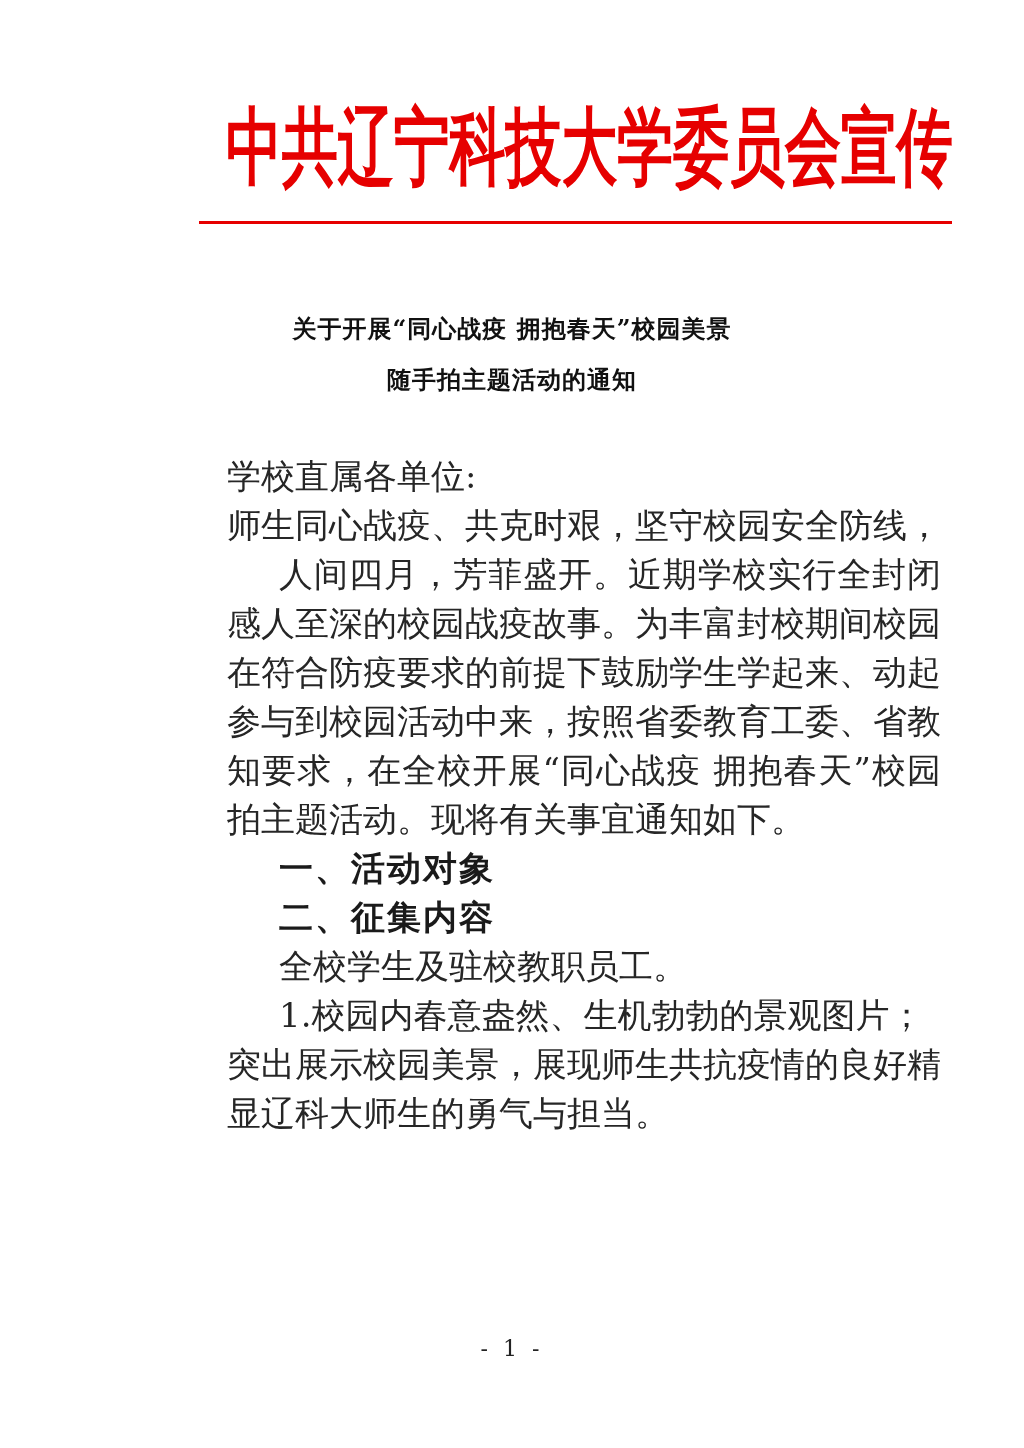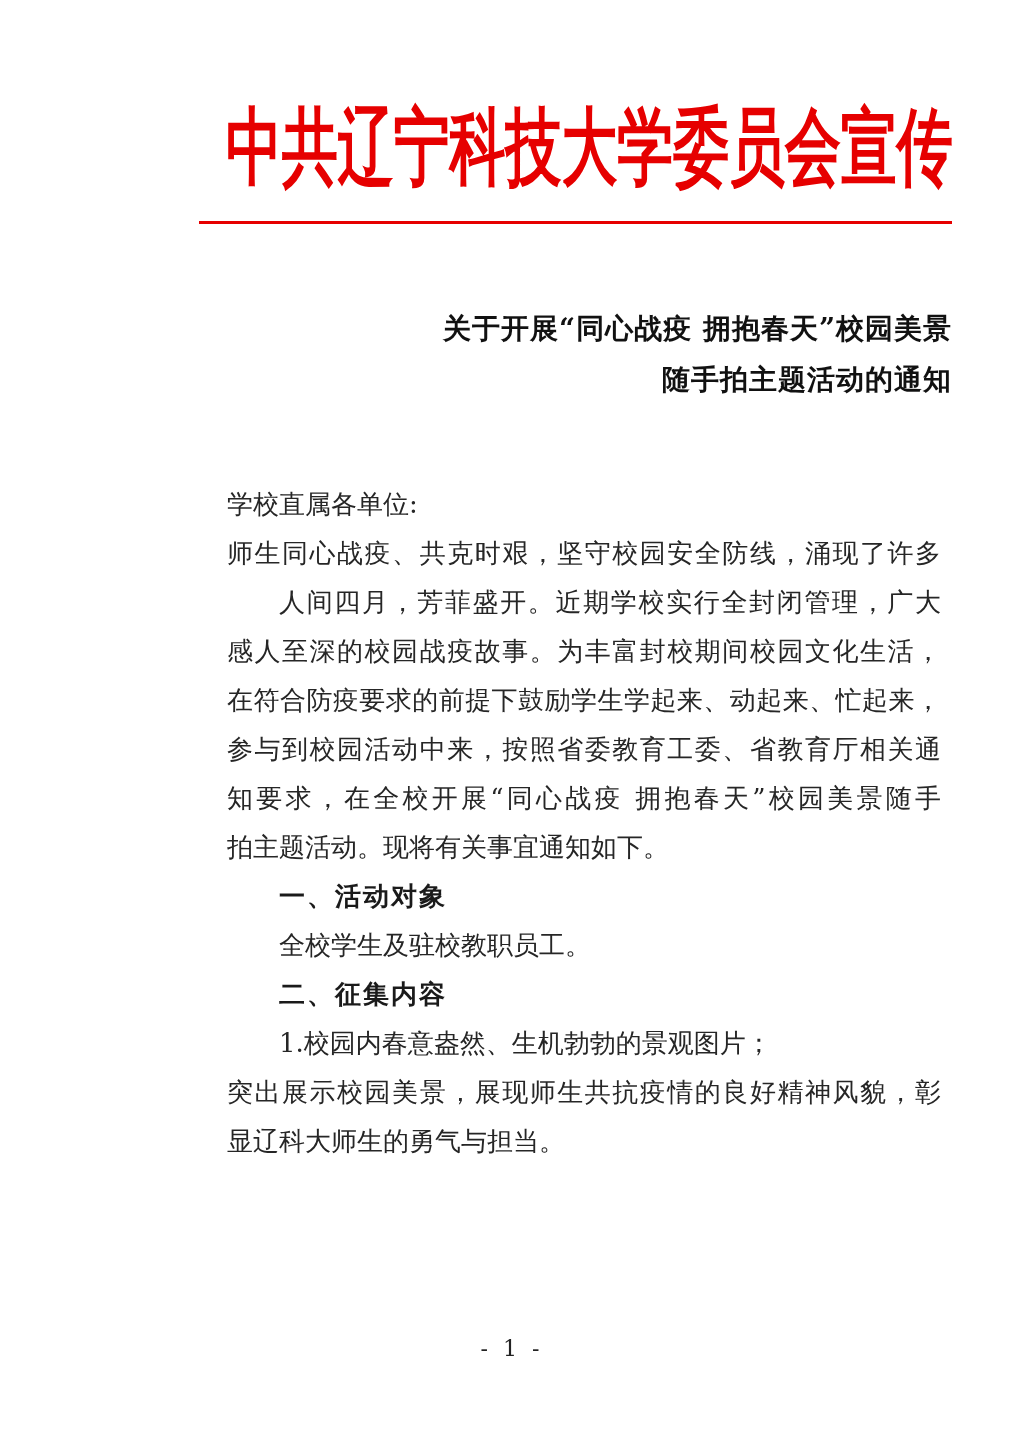--- a/index.html
+++ b/index.html
@@ -39,35 +39,35 @@
     width: 770px;
     height: 3px;
     background: #e60000;
   }
   
   .doc-title {
     position: absolute;
     top: 303px;
     left: 0;
     width: 100%;
-    text-align: right;
+    text-align: center;
     font-family: "DejaVu Serif", serif;
     font-weight: bold;
-    font-size: 28px;
+    font-size: 24px;
     line-height: 51px;
     color: #111111;
     letter-spacing: 1px;
   }
   
   .body-text {
     position: absolute;
-    top: 480px;
+    top: 452px;
     left: 155px;
     width: 714px;
-    font-size: 26px;
+    font-size: 34px;
     line-height: 49px;
     color: #262626;
     font-family: "DejaVu Serif", serif;
   }
   .l {
     height: 49px;
     overflow: hidden;
     white-space: normal;
   }
   .indent {
@@ -115,22 +115,22 @@
   <div class="body-text">
     <div class="l">学校直属各单位:</div>
     <div class="l just">师生同心战疫、共克时艰，坚守校园安全防线，涌现了许多</div>
     <div class="l indent just">人间四月，芳菲盛开。近期学校实行全封闭管理，广大</div>
     <div class="l just">感人至深的校园战疫故事。为丰富封校期间校园文化生活，</div>
     <div class="l just">在符合防疫要求的前提下鼓励学生学起来、动起来、忙起来，</div>
     <div class="l just">参与到校园活动中来，按照省委教育工委、省教育厅相关通</div>
     <div class="l just">知要求，在全校开展“同心战疫 拥抱春天”校园美景随手</div>
     <div class="l">拍主题活动。现将有关事宜通知如下。</div>
     <div class="l indent heading">一、活动对象</div>
+    <div class="l indent heading">二、征集内容</div>
     <div class="l indent">全校学生及驻校教职员工。</div>
-    <div class="l indent heading">二、征集内容</div>
     <div class="l indent">1.校园内春意盎然、生机勃勃的景观图片；</div>
     <div class="l just">突出展示校园美景，展现师生共抗疫情的良好精神风貌，彰</div>
     <div class="l">显辽科大师生的勇气与担当。</div>
   </div>
 
   <div class="footer">- 1 -</div>
 
 </div>
 
 </body></html>

